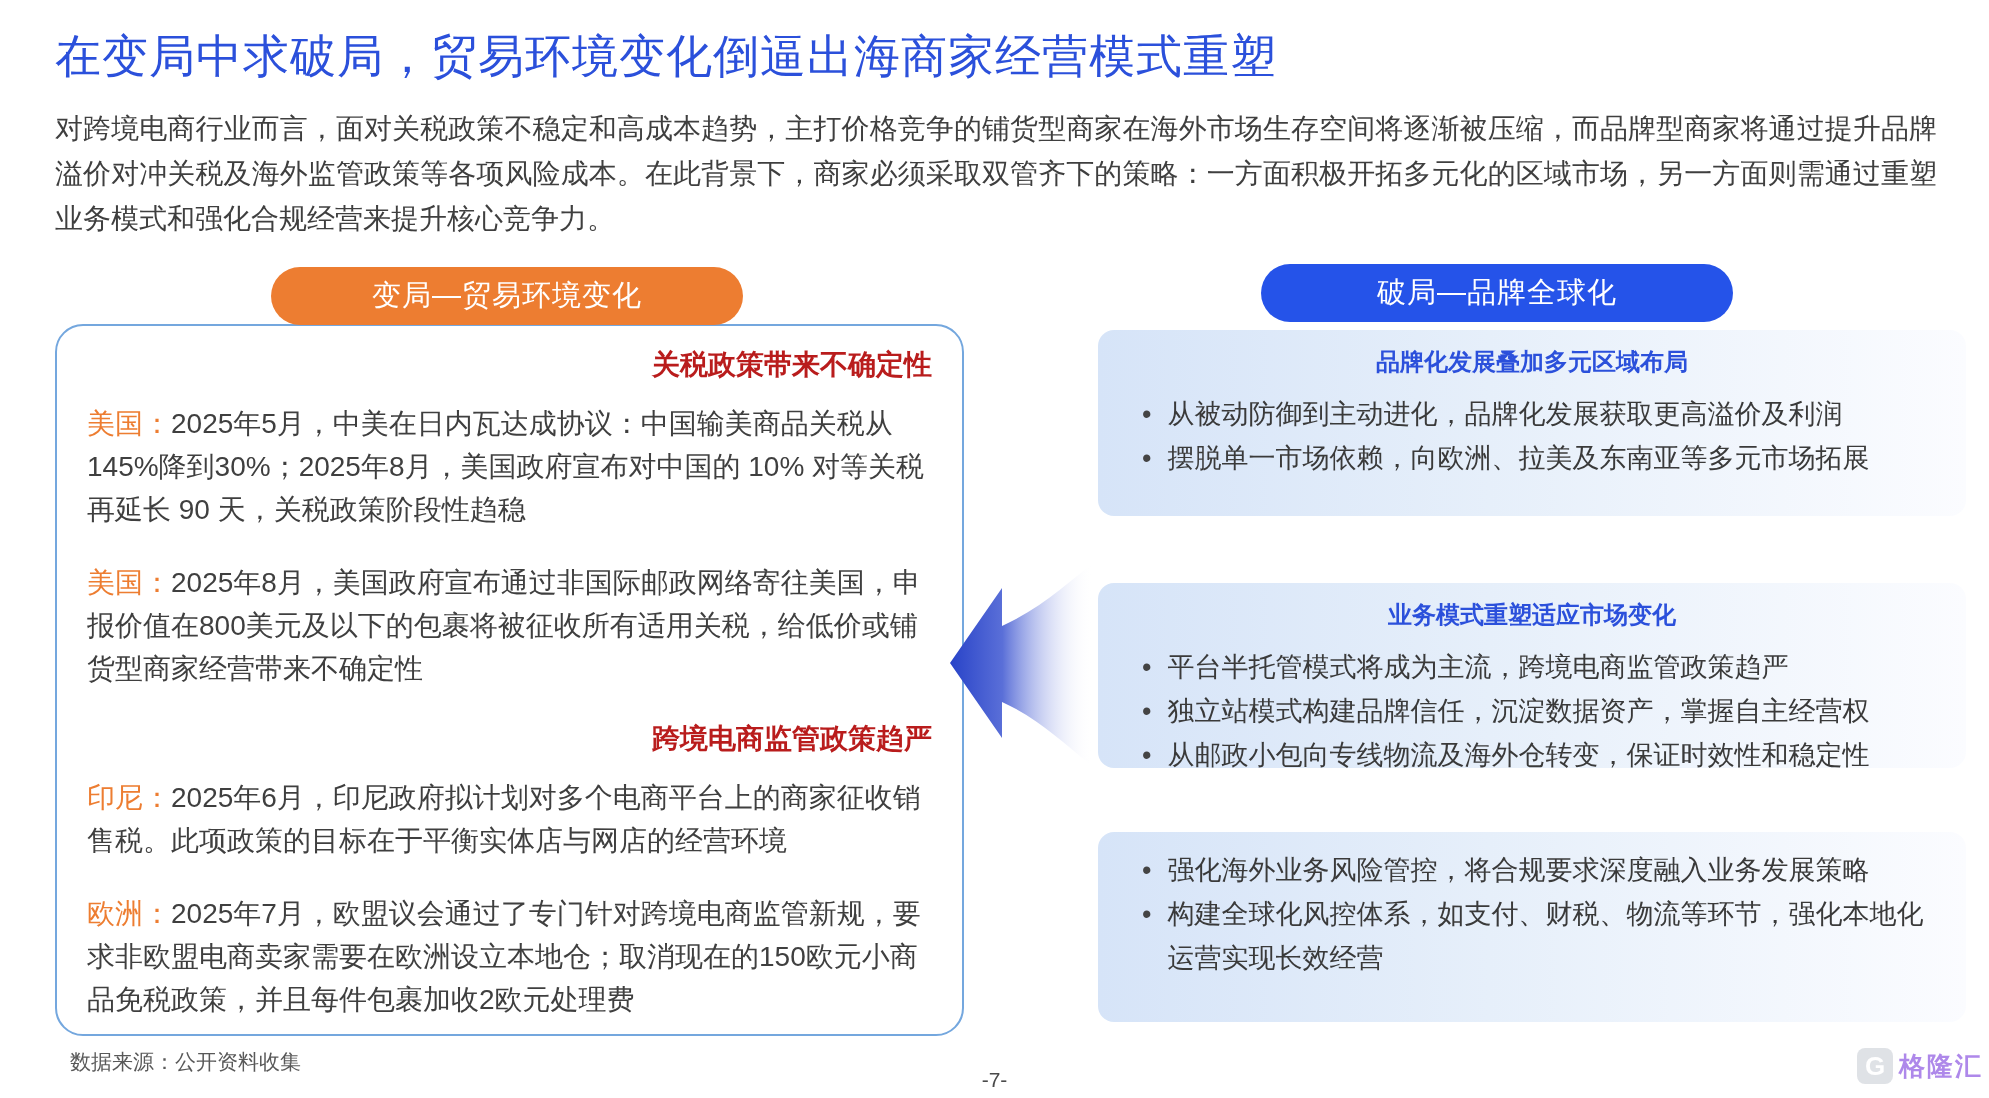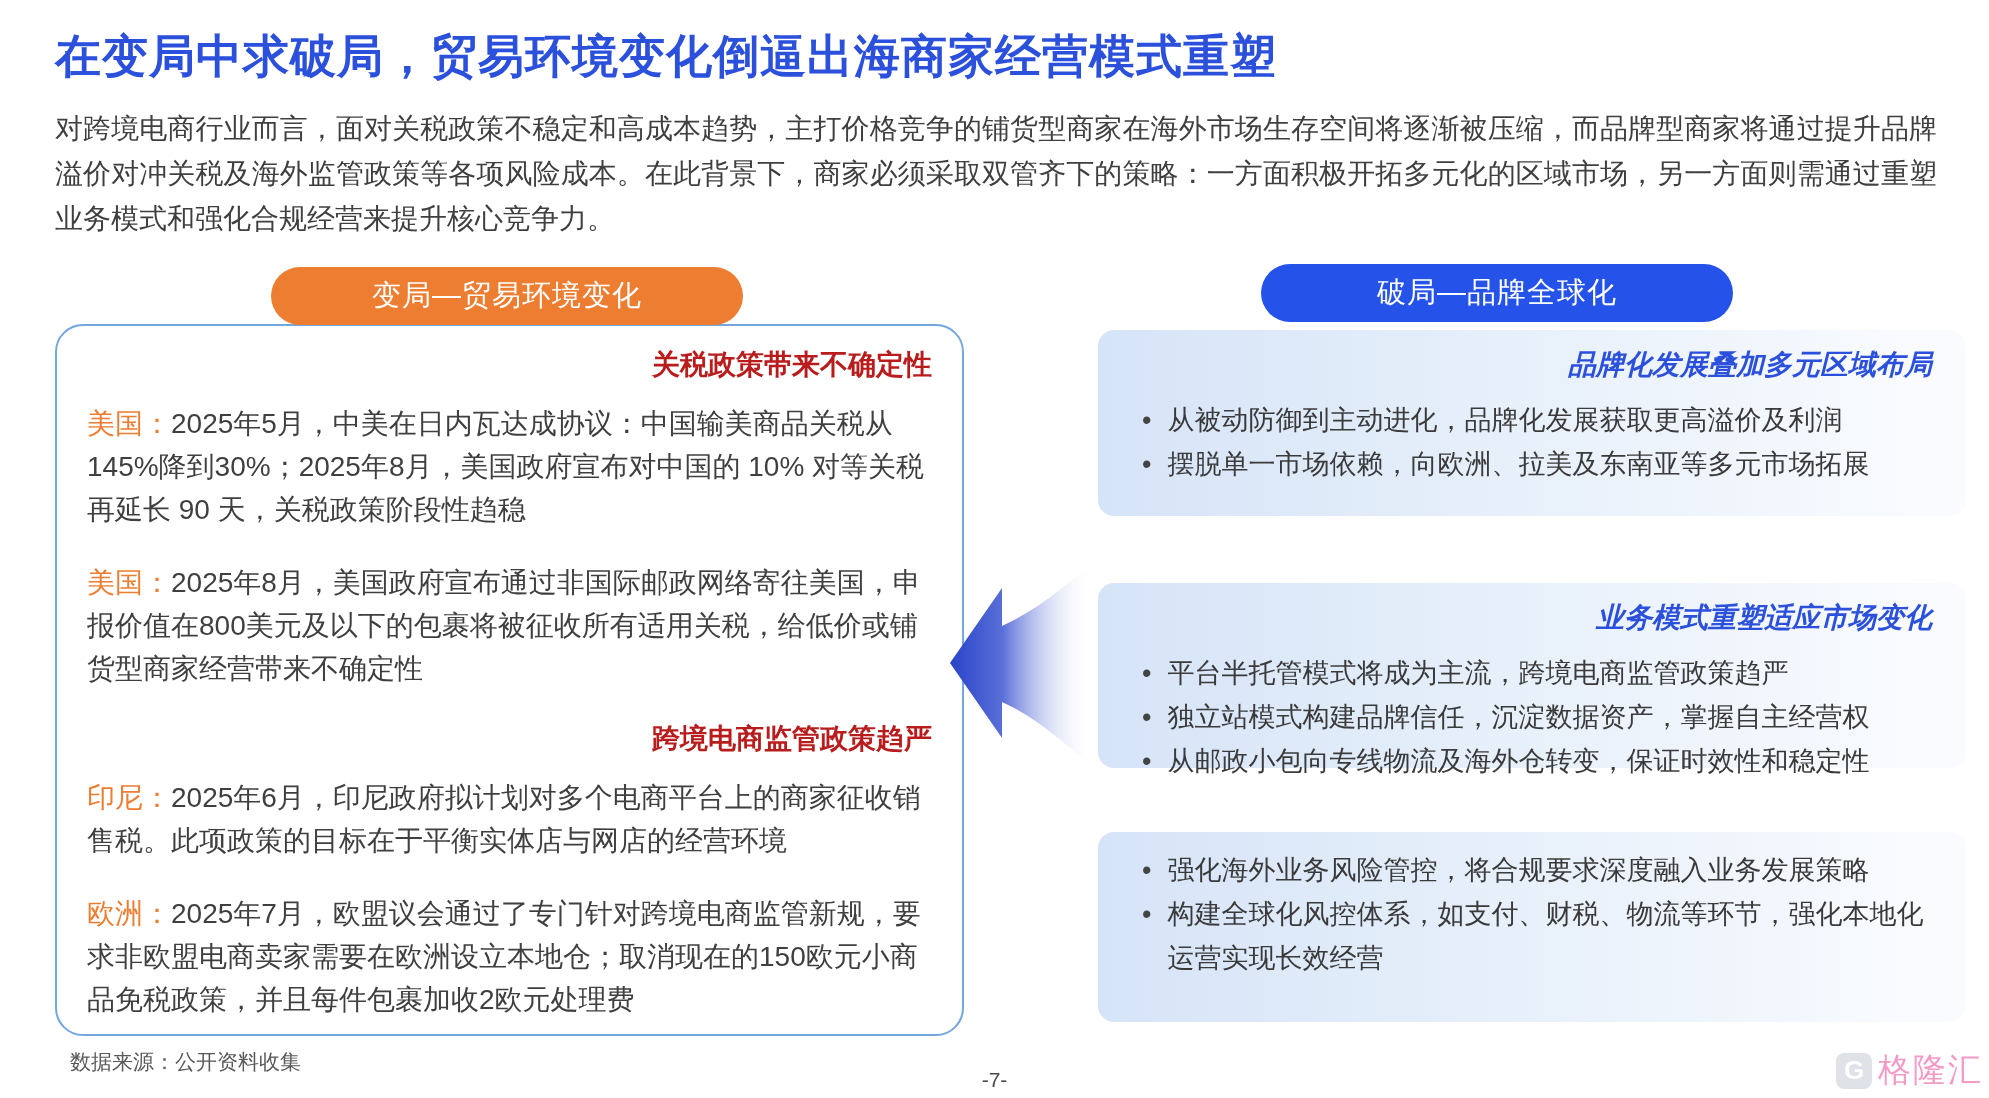--- a/index.html
+++ b/index.html
@@ -7,21 +7,21 @@
   body {
     position:relative;
     background:#ffffff;
     font-family:"Liberation Sans","DejaVu Sans",sans-serif;
     overflow:hidden;
   }
 
   
   .slide-title {
     position:absolute; left:55px; top:26px; width:1900px;
-    font-size:46px; font-weight:bold; color:#2B50DB; letter-spacing:1px;
+    font-size:46px; font-weight:normal; color:#2B50DB; letter-spacing:1px;
   }
   .intro {
     position:absolute; left:55px; top:106px; width:1882px;
     font-size:28px; line-height:45px; color:#3F3F3F; text-align:justify;
   }
 
   
   .pill {
     position:absolute; height:58px; width:472px;
     display:flex; align-items:center; justify-content:center;
@@ -57,23 +57,22 @@
   
   .card {
     position:absolute; left:1098px; width:868px;
     background:linear-gradient(to right,#D6E4F8 0%,#E6EFFA 45%,#FBFCFF 100%);
     border-radius:16px; padding:16px 34px 10px 34px;
   }
   .card-1 { top:330px; height:186px; }
   .card-2 { top:583px; height:185px; }
   .card-3 { top:832px; height:190px; }
   .card-title {
-    text-align:right; color:#2B50DB; font-weight:bold; font-size:28px;
+    text-align:center; color:#2B50DB; font-weight:bold; font-size:24px;
     margin-bottom:14px;
-    font-style:italic;
   }
   .card ul { list-style:none; }
   .card li {
     display:flex; font-size:27px; line-height:44px; color:#3A3A3A;
   }
   .card li::before {
     content:"\2022"; margin:0 16px 0 10px; color:#444; flex:0 0 auto;
   }
 
   
@@ -88,21 +87,21 @@
   .watermark {
     position:absolute; right:6px; top:1048px;
     display:flex; align-items:center; gap:6px; opacity:.55;
   }
   .watermark-g {
     width:36px; height:36px; border-radius:8px; background:#C6CBD3;
     color:#ffffff; font-weight:bold; font-size:26px;
     display:flex; align-items:center; justify-content:center;
   }
   .watermark-text {
-    font-size:33px; font-weight:normal; color:#ec4899; letter-spacing:2px;
+    font-size:26px; font-weight:bold; color:#6d28d9; letter-spacing:2px;
   }
 </style>
 </head>
 <body>
 
 <h1 class="slide-title">在变局中求破局，贸易环境变化倒逼出海商家经营模式重塑</h1>
 
 <p class="intro">对跨境电商行业而言，面对关税政策不稳定和高成本趋势，主打价格竞争的铺货型商家在海外市场生存空间将逐渐被压缩，而品牌型商家将通过提升品牌溢价对冲关税及海外监管政策等各项风险成本。在此背景下，商家必须采取双管齐下的策略：一方面积极开拓多元化的区域市场，另一方面则需通过重塑业务模式和强化合规经营来提升核心竞争力。</p>
 
 <div class="pill pill-left">

